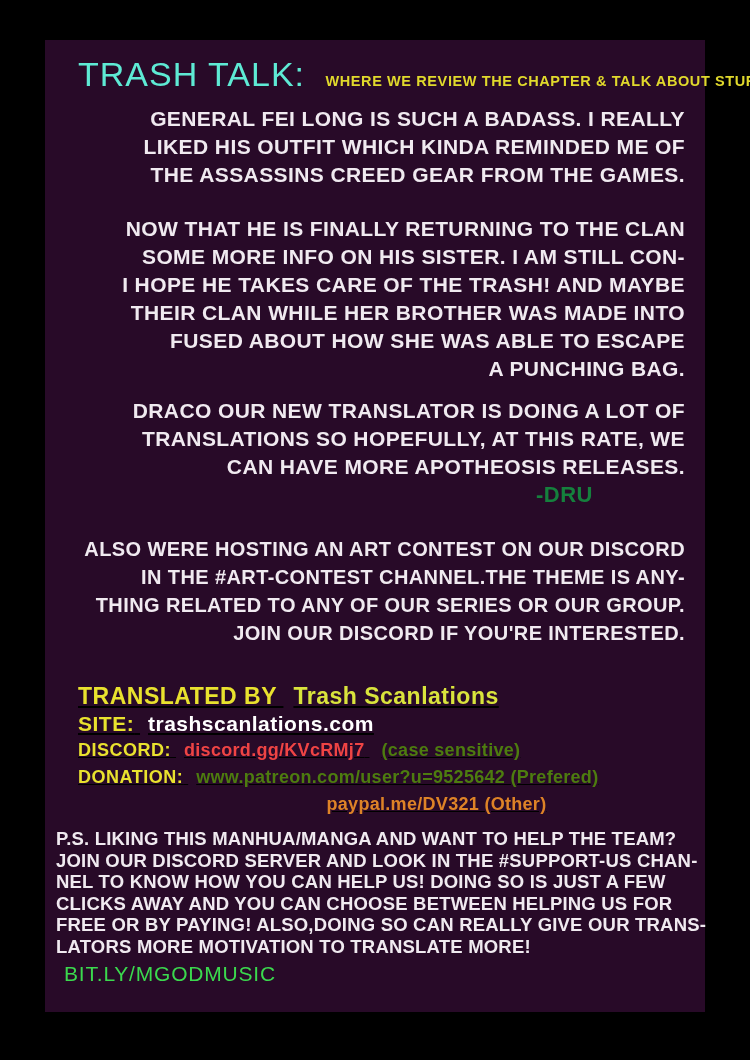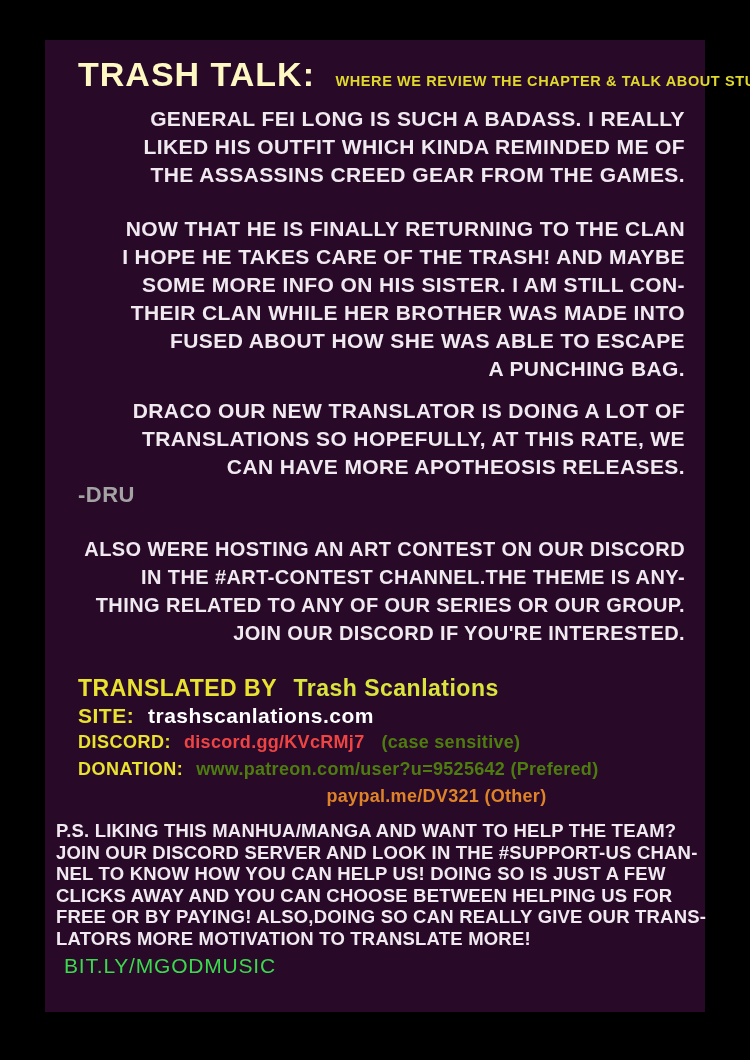--- a/index.html
+++ b/index.html
@@ -17,23 +17,23 @@
     top: 40px;
     width: 660px;
     height: 972px;
     background: #280a28;
     box-sizing: border-box;
     padding: 14px 20px 0 33px;
   }
   
   .header { white-space: nowrap; line-height: 40px; }
   .title {
-    color: #fef9c3;
+    color: #5eead4;
     font-size: 34px;
-    font-weight: bold;
+    font-weight: normal;
     letter-spacing: 1px;
   }
   .subtitle {
     color: #e0d92c;
     font-size: 14.5px;
     font-weight: bold;
     letter-spacing: 0.6px;
     margin-left: 16px;
   }
   
@@ -43,32 +43,32 @@
     font-size: 21px;
     line-height: 28px;
     font-weight: bold;
     letter-spacing: 0.4px;
     white-space: nowrap;
   }
   .p1 { margin-top: 4px; }
   .p2 { margin-top: 26px; }
   .p3 { margin-top: 14px; }
   .signature {
-    color: #a3a3a3;
+    color: #15803d;
     font-size: 22px;
     line-height: 28px;
     font-weight: bold;
     letter-spacing: 0.5px;
-    text-align: left;
+    text-align: right;
     padding-right: 92px;
   }
   .p4 { margin-top: 26px; }
   .p4 .line { font-size: 20px; }
   
-  .credits { margin-top: 28px; white-space: nowrap; }
+  .credits { margin-top: 36px; white-space: nowrap; text-decoration: underline; }
   .credits .row { line-height: 27px; }
   .label-yellow {
     color: #e9e22e;
     font-weight: bold;
     letter-spacing: 0.5px;
   }
   .row-translated { font-size: 23px; line-height: 30px; }
   .group-name { color: #d9e43c; font-weight: bold; margin-left: 10px; letter-spacing: 0.5px; }
   .row-site { font-size: 21px; }
   .site-url { color: #ffffff; font-weight: bold; margin-left: 8px; letter-spacing: 0.5px; }
@@ -110,22 +110,22 @@
   </div>
 
   <div class="para p1">
     <div class="line">GENERAL FEI LONG IS SUCH A BADASS. I REALLY</div>
     <div class="line">LIKED HIS OUTFIT WHICH KINDA REMINDED ME OF</div>
     <div class="line">THE ASSASSINS CREED GEAR FROM THE GAMES.</div>
   </div>
 
   <div class="para p2">
     <div class="line">NOW THAT HE IS FINALLY RETURNING TO THE CLAN</div>
+    <div class="line">SOME MORE INFO ON HIS SISTER. I AM STILL CON-</div>
     <div class="line">I HOPE HE TAKES CARE OF THE TRASH! AND MAYBE</div>
-    <div class="line">SOME MORE INFO ON HIS SISTER. I AM STILL CON-</div>
     <div class="line">THEIR CLAN WHILE HER BROTHER WAS MADE INTO</div>
     <div class="line">FUSED ABOUT HOW SHE WAS ABLE TO ESCAPE</div>
     <div class="line">A PUNCHING BAG.</div>
   </div>
 
   <div class="para p3">
     <div class="line">DRACO OUR NEW TRANSLATOR IS DOING A LOT OF</div>
     <div class="line">TRANSLATIONS SO HOPEFULLY, AT THIS RATE, WE</div>
     <div class="line">CAN HAVE MORE APOTHEOSIS RELEASES.</div>
   </div>

